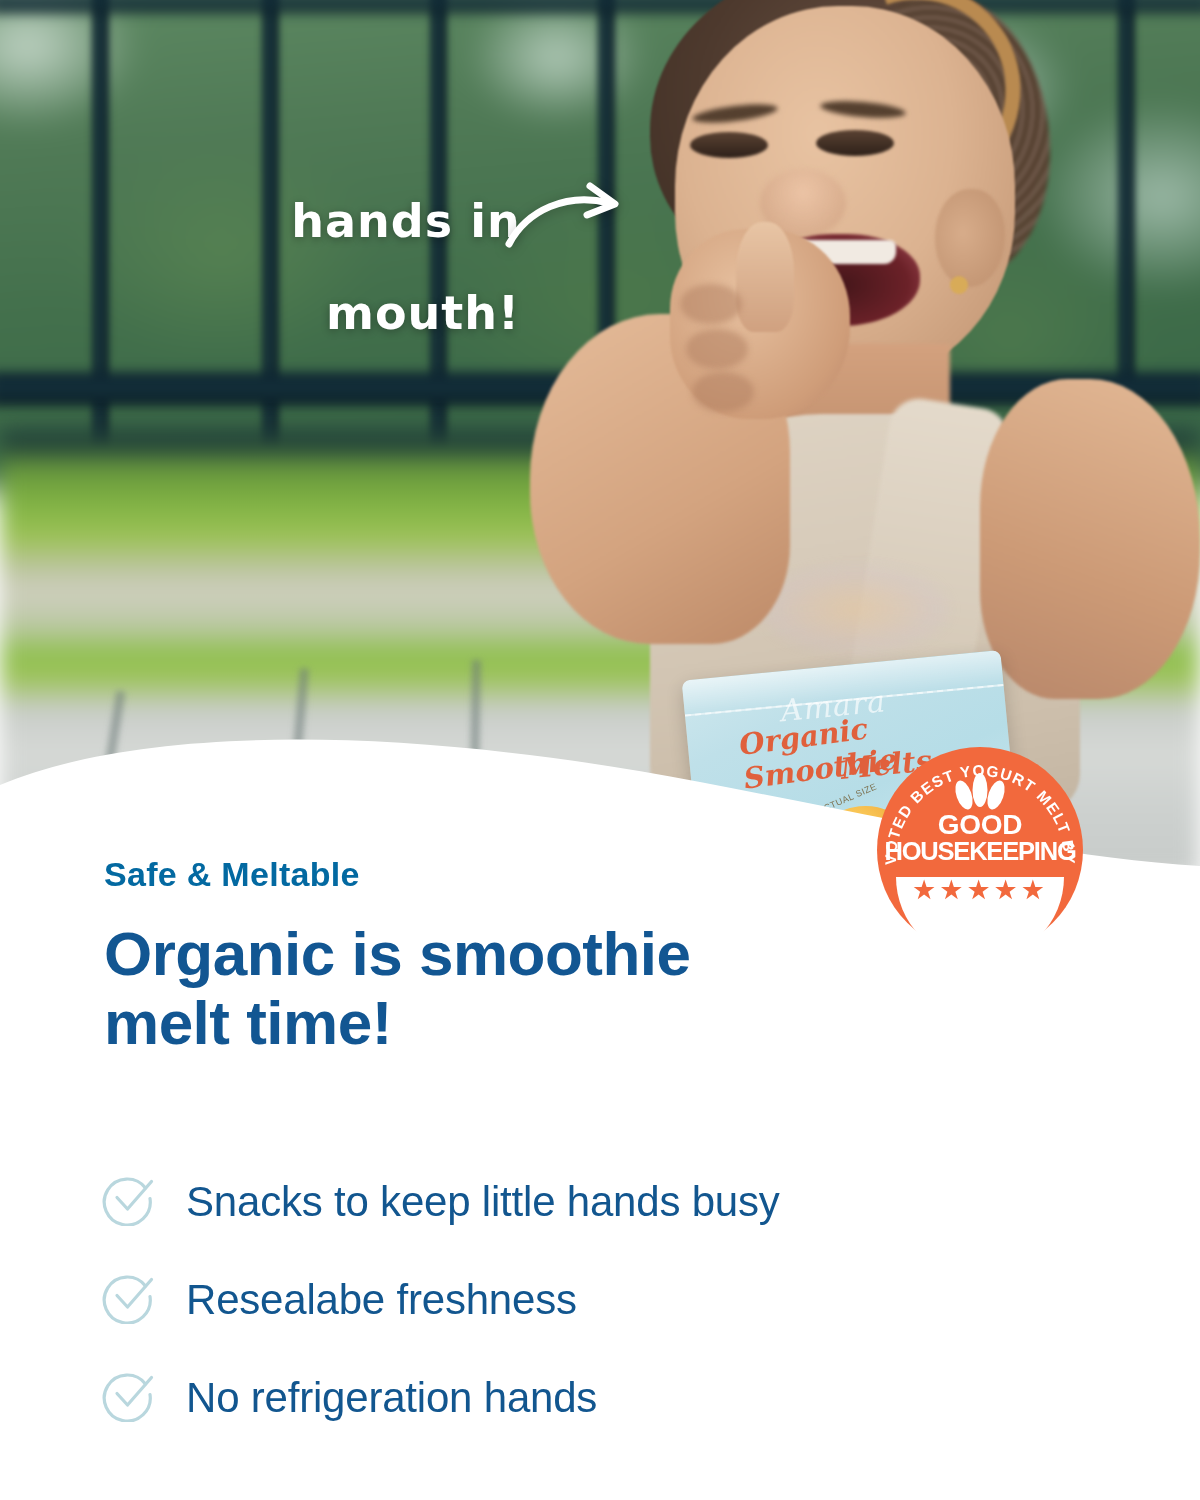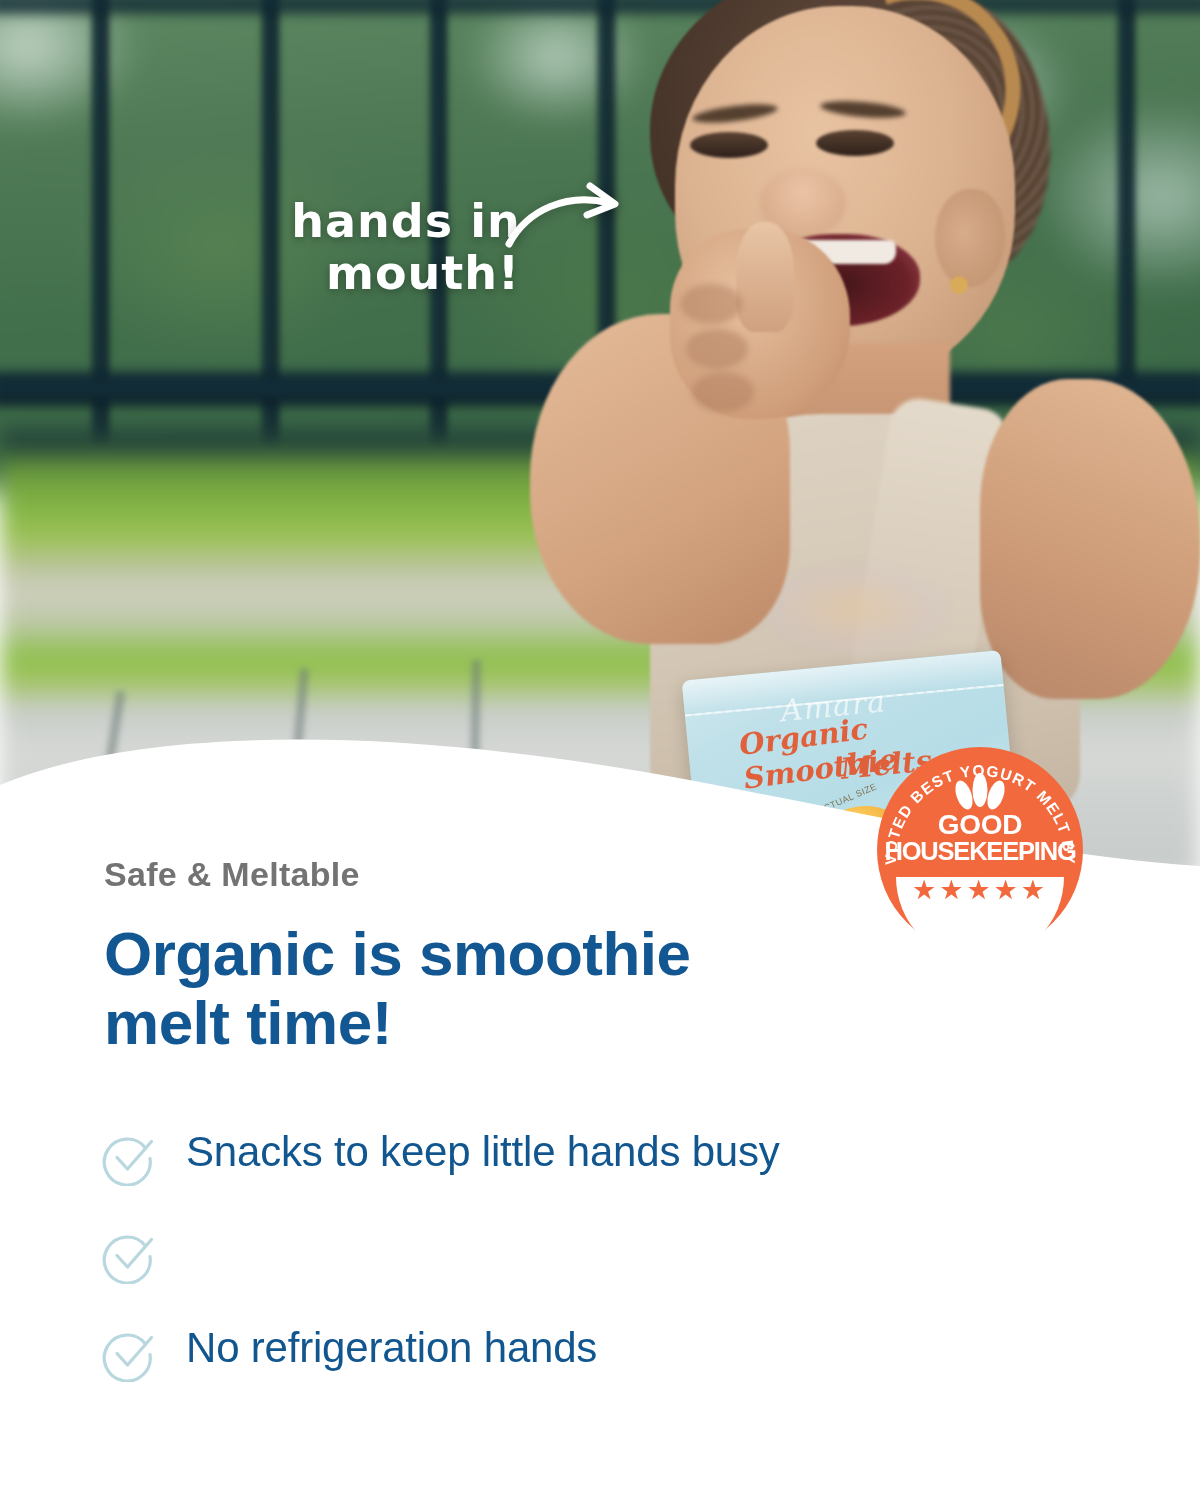--- a/index.html
+++ b/index.html
@@ -120,35 +120,35 @@
   .pack-actual { position:absolute; left:122px; top:128px; font-size:9px; color:#7e7352;
     transform:rotate(-18deg); letter-spacing:.5px; }
   .pack-fruit { position:absolute; left:122px; top:142px; width:90px; height:70px; border-radius:46% 52% 48% 50%;
     background:radial-gradient(ellipse at 38% 32%, #ffd766, #f0ac3d 65%, #d98b2c); }
 
   
   .callout { position:absolute; left:256px; top:196px; width:300px;
     color:#ffffff; font-family:"DejaVu Sans", sans-serif; font-weight:bold;
     font-size:46px; line-height:1.13; text-align:center; letter-spacing:1px;
     text-shadow:0 2px 9px rgba(0,0,0,.30); }
-  .callout .l2 { display:block; padding-left:34px; }
+  .callout .l2 { display:block; padding-left:34px;margin-top:40px; }
   .arrow-svg { position:absolute; left:505px; top:182px; width:130px; height:85px;
     filter:drop-shadow(0 2px 6px rgba(0,0,0,.25)); }
 
   
   .curve { position:absolute; left:0; top:690px; width:1200px; height:240px; }
 
   
   .content { position:absolute; left:0; top:855px; width:1200px; }
-  .eyebrow { margin-left:104px; font-size:34px; font-weight:bold; color:#737373;
+  .eyebrow { margin-left:104px; font-size:34px; font-weight:bold; color:#0369a1;
     letter-spacing:.3px; }
   .headline { margin:26px 0 0 104px; font-size:62px; font-weight:bold; color:#125692;
     line-height:1.11; letter-spacing:-.5px; max-width:820px; }
   .bullets { margin:70px 0 0 100px; }
-  .bullet { display:flex; align-items:flex-start; height:98px; }
+  .bullet { display:flex; align-items:flex-end; height:98px; }
   .bullet .ico { width:58px; height:58px; flex:0 0 58px; margin-right:28px; }
   .bullet .txt { font-size:42px; color:#12568f; letter-spacing:-.2px; }
 
   
   .gh { position:absolute; left:874px; top:744px; width:212px; height:212px; }
 </style>
 </head>
 <body>
 
 <div class="poster">
@@ -260,20 +260,21 @@
           <path d="M17,29.5 L27.5,41 L51.5,13.5" fill="none" stroke="#B9D7DE" stroke-width="3.2" stroke-linecap="round" stroke-linejoin="round"></path>
         </svg>
         <span class="txt">Snacks to keep little hands busy</span>
       </div>
 
       <div class="bullet">
         <svg class="ico" viewBox="0 0 58 58">
           <path d="M45.5,20 A23,23 0 1 0 50,30.5" fill="none" stroke="#B9D7DE" stroke-width="3.2" stroke-linecap="round"></path>
           <path d="M17,29.5 L27.5,41 L51.5,13.5" fill="none" stroke="#B9D7DE" stroke-width="3.2" stroke-linecap="round" stroke-linejoin="round"></path>
         </svg>
+        <span class="txt">Resealabe freshness</span>
       </div>
 
       <div class="bullet">
         <svg class="ico" viewBox="0 0 58 58">
           <path d="M45.5,20 A23,23 0 1 0 50,30.5" fill="none" stroke="#B9D7DE" stroke-width="3.2" stroke-linecap="round"></path>
           <path d="M17,29.5 L27.5,41 L51.5,13.5" fill="none" stroke="#B9D7DE" stroke-width="3.2" stroke-linecap="round" stroke-linejoin="round"></path>
         </svg>
         <span class="txt">No refrigeration hands</span>
       </div>
 

